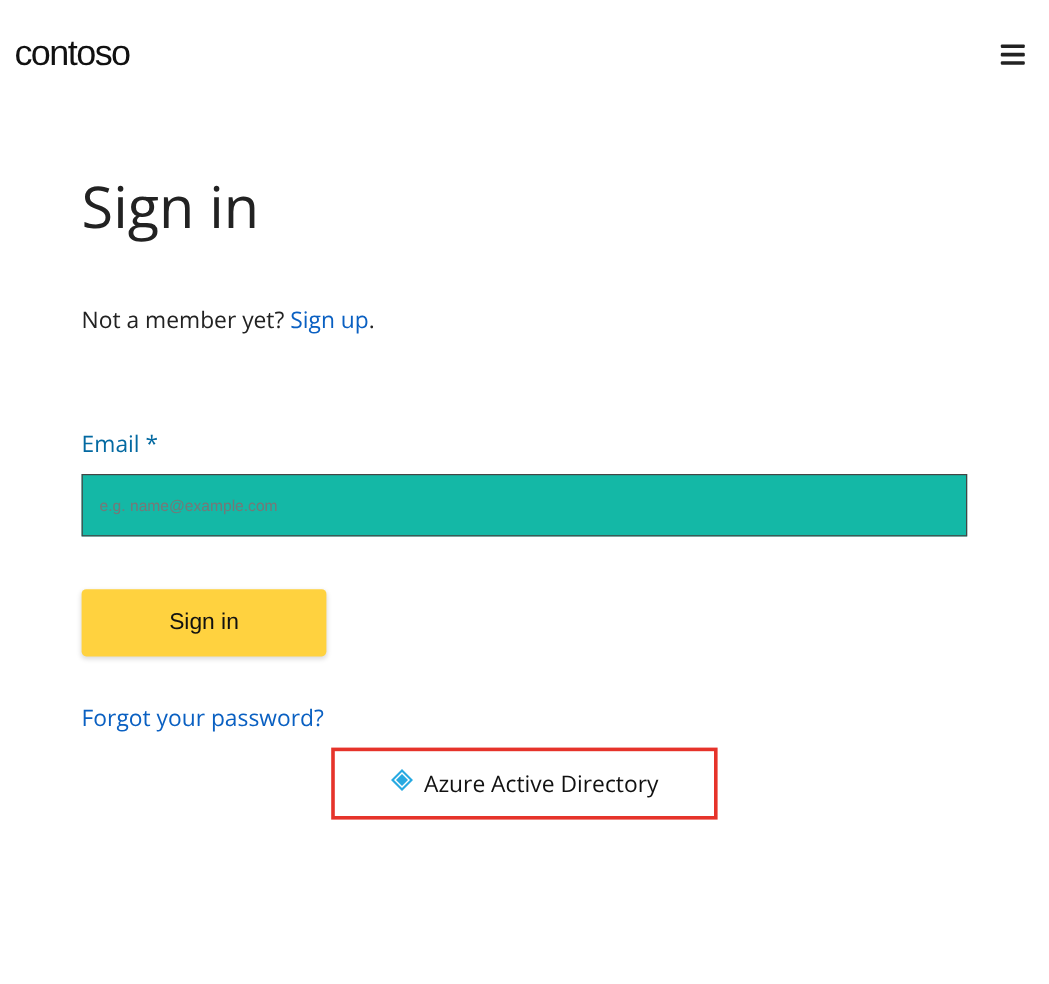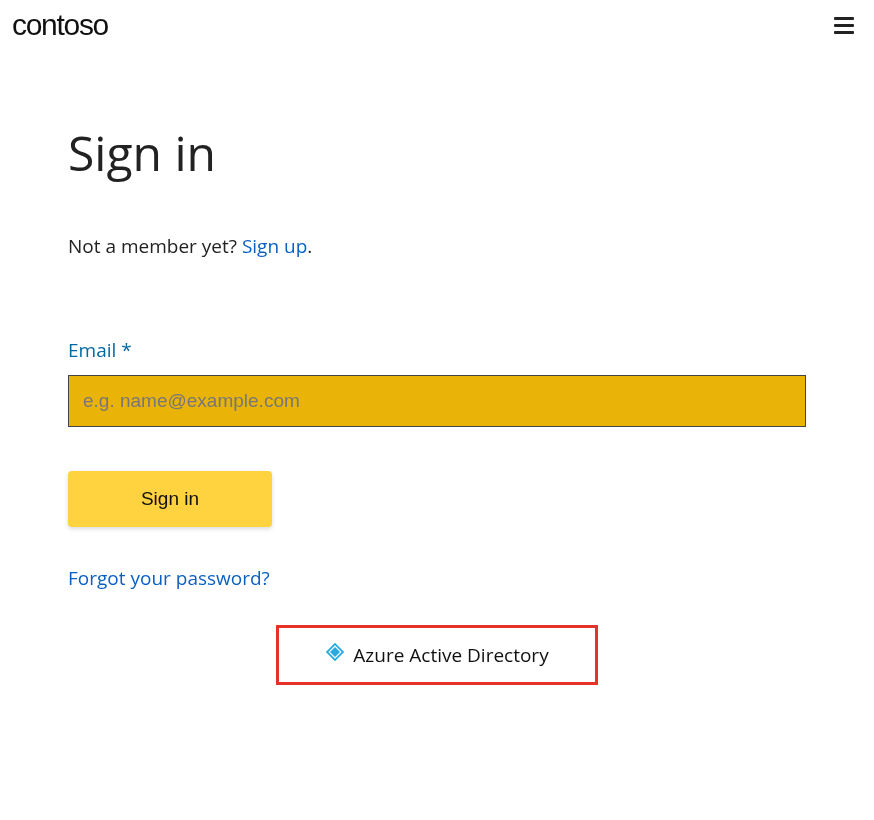--- a/index.html
+++ b/index.html
@@ -7,21 +7,21 @@
       font-family: -apple-system, BlinkMacSystemFont, "Segoe UI", "Open Sans", sans-serif;
       background: #fff;
       width: 874px;
       height: 820px;
       color: #222;
     }
     .top-bar {
       display: flex;
       justify-content: space-between;
       align-items: center;
-      padding: 8px 16px 0 12px;
+      padding: 28px 16px 0 12px;
       gap: 33px;
     }
     .logo {
       font-family: Arial, sans-serif;
       font-size: 30px;
       font-weight: 400;
       letter-spacing: -1.3px;
       color: #111;
     }
     .hamburger {
@@ -61,23 +61,23 @@
     .field-label {
       display: block;
       font-size: 19px;
       color: #0369a1;
       margin-bottom: 12px;
     }
     .text-input {
       width: 100%;
       height: 52px;
       padding: 0 14px;
-      font-size: 19px;
+      font-size: 13px;
       border: 1px solid #444;
-      background: #eab308;
+      background: #14b8a6;
       color: #222;
     }
     .text-input::placeholder { color: #777; }
     .signin-btn {
       margin-top: 18px;
       width: 204px;
       height: 56px;
       background: #ffd23f;
       border: none;
       border-radius: 4px;
@@ -85,21 +85,21 @@
       color: #111;
       cursor: pointer;
       box-shadow: 0 2px 4px rgba(0,0,0,0.15);
       margin-bottom: 38px;
     }
     .forgot-link {
       display: block;
       font-size: 19px;
       color: #0a60c2;
       cursor: pointer;
-      margin-bottom: 34px;
+      margin-bottom: 12px;
     }
     .aad-wrapper {
       display: flex;
       justify-content: center;
     }
     .aad-button {
       display: inline-flex;
       gap: 8px;
       padding: 14px 46px;
       border: 3px solid #e6332a;

